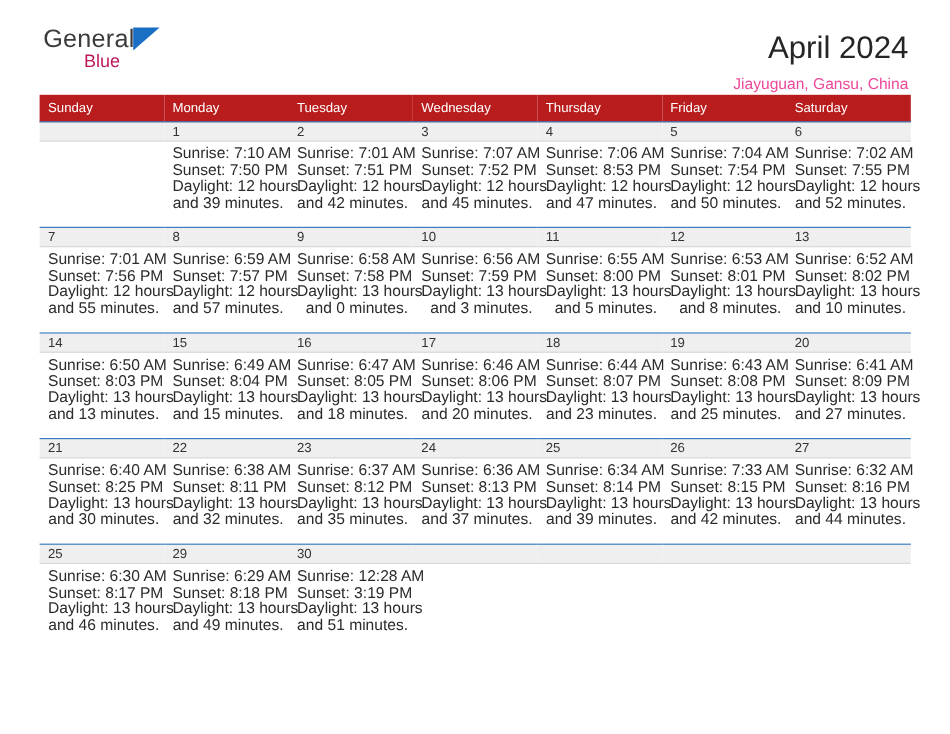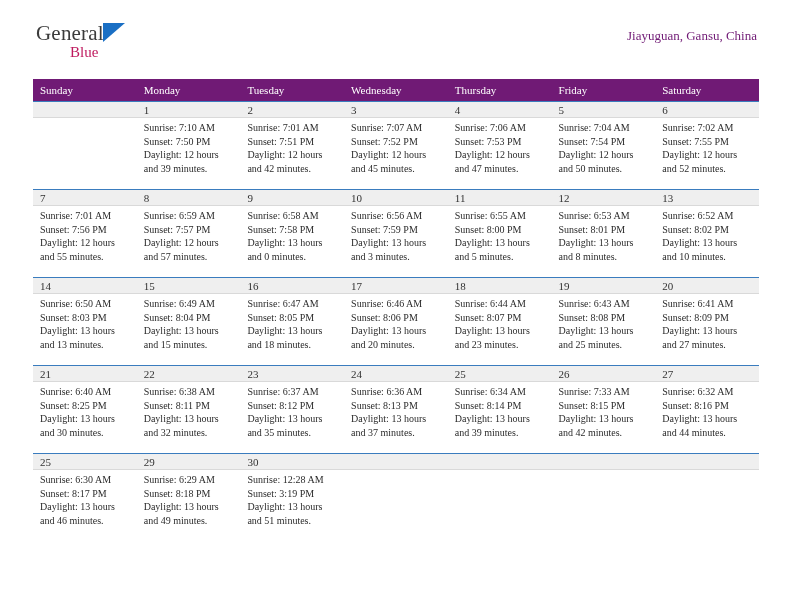--- a/index.html
+++ b/index.html
@@ -13,21 +13,20 @@
     font-family: "Liberation Sans", sans-serif;
     color: #1a1a1a;
     overflow: hidden;
   }
   .page {
     position: relative;
     width: 792px;
     height: 544px;
     box-sizing: border-box;
     padding: 0 33px;
-    font-family: Liberation Serif, serif;
   }
 
   
   .header {
     position: relative;
     height: 70px;
     padding-top: 22px;
     box-sizing: border-box;
   }
   .logo {
@@ -68,35 +67,35 @@
   }
   .cal-title {
     font-size: 26px;
     color: #262626;
     line-height: 34px;
     font-weight: normal;
     margin: 0;
   }
   .cal-subtitle {
     font-size: 13px;
-    color: #701a75;
+    color: #ec4899;
     line-height: 20px;
     margin: 4px 0 0 0;
     font-weight: normal;
   }
 
   
   .calendar {
     width: 726px;
     border-collapse: collapse;
     table-layout: fixed;
     margin-top: 9px;
   }
   .calendar th {
-    background: #701a75;
+    background: #b91c1c;
     color: #ffffff;
     font-size: 11px;
     font-weight: normal;
     text-align: left;
     padding: 5px 0 5px 7px;
     height: 12px;
     border: none;
   }
   .calendar td {
     vertical-align: top;
@@ -116,41 +115,43 @@
     padding: 2px 0 1px 7px;
     font-size: 11px;
     color: #333333;
     box-sizing: border-box;
   }
   td.empty .daynum-band {
     background: #efefef;
   }
   .cell-body {
     padding: 3px 4px 0 7px;
-    font-size: 10px;
+    font-size: 13px;
     line-height: 13.5px;
     color: #2b2b2b;
+    text-align: right;
   }
   .cell-body div {
     white-space: nowrap;
   }
 </style>
 </head>
 <body>
 
 <div class="page">
 
   <div class="header">
 
     <div class="logo">
       <span class="logo-general">General</span><span class="logo-tri"></span>
       <span class="logo-blue">Blue</span>
     </div>
 
     <div class="title-wrap">
+      <h1 class="cal-title">April 2024</h1>
       <h2 class="cal-subtitle">Jiayuguan, Gansu, China</h2>
     </div>
 
   </div>
 
   <table class="calendar">
     <thead>
       <tr>
         <th>Sunday</th>
         <th>Monday</th>
@@ -190,21 +191,21 @@
               <div>Sunrise: 7:07 AM</div>
               <div>Sunset: 7:52 PM</div>
               <div>Daylight: 12 hours</div>
               <div>and 45 minutes.</div>
             </div>
           </td>
           <td>
             <div class="daynum-band">4</div>
             <div class="cell-body">
               <div>Sunrise: 7:06 AM</div>
-              <div>Sunset: 7:53 PM</div>
+              <div>Sunset: 8:53 PM</div>
               <div>Daylight: 12 hours</div>
               <div>and 47 minutes.</div>
             </div>
           </td>
           <td>
             <div class="daynum-band">5</div>
             <div class="cell-body">
               <div>Sunrise: 7:04 AM</div>
               <div>Sunset: 7:54 PM</div>
               <div>Daylight: 12 hours</div>

